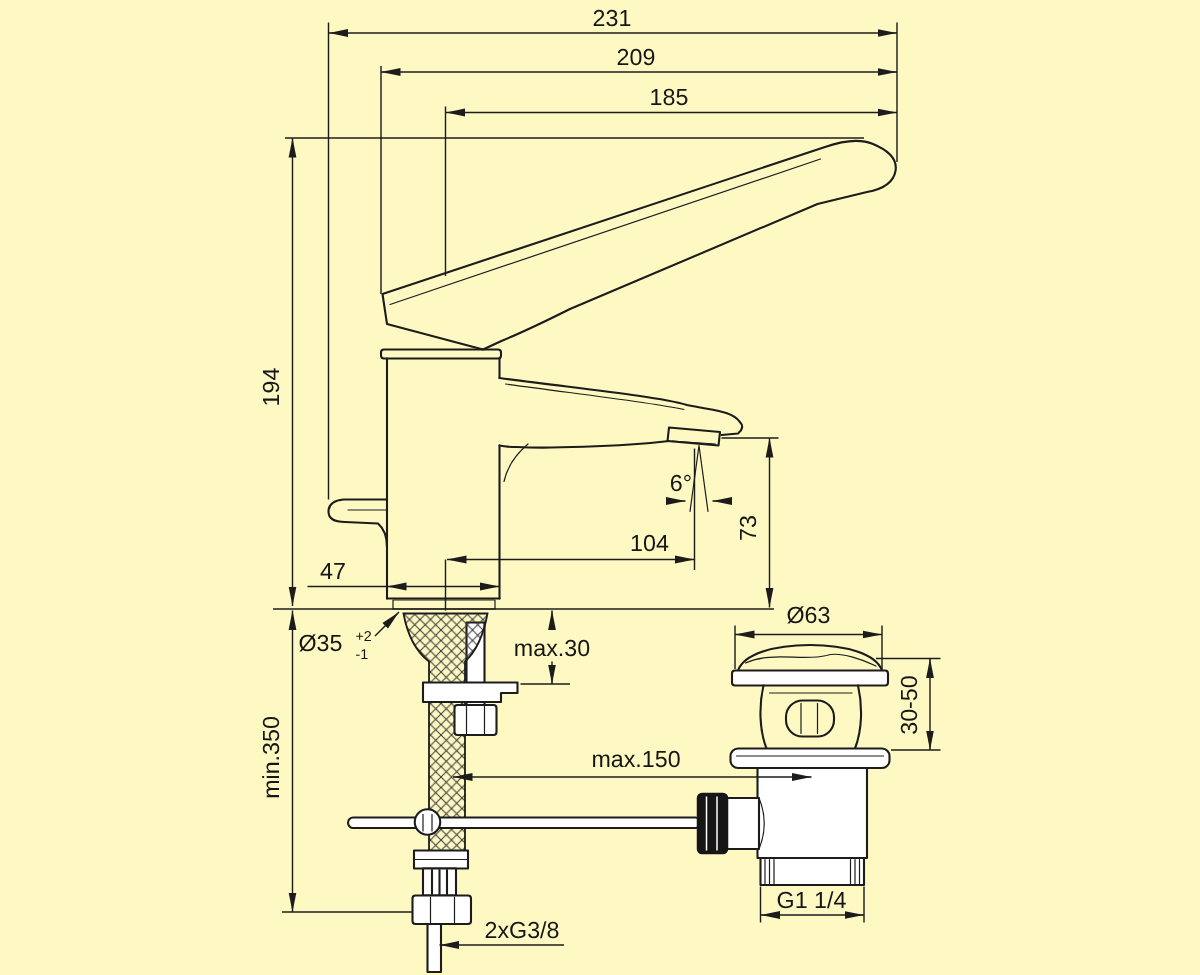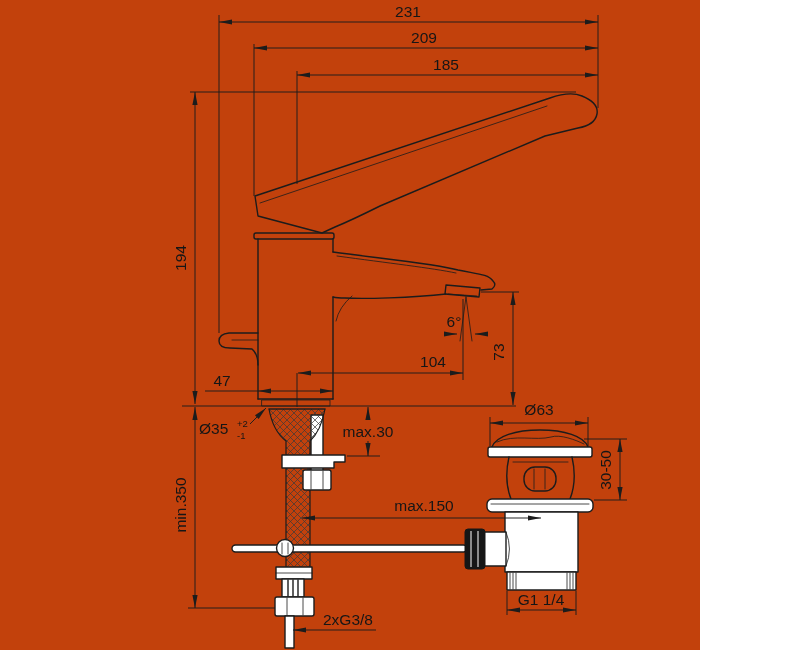--- a/index.html
+++ b/index.html
@@ -1,16 +1,16 @@
 <!DOCTYPE html>
 <html><head>
 <meta charset="utf-8">
 <style>
   html,body{margin:0;padding:0;background:#ffffff;}
-  .stage{width:700px;height:650px;background:#c2410c;position:relative;font-family:"Liberation Sans",sans-serif;}
+  .stage{width:800px;height:650px;background:#fef9c3;position:relative;font-family:"Liberation Sans",sans-serif;}
   svg{display:block;}
   .obj{stroke:#1c1c1c;stroke-width:1.4;fill:none;stroke-linecap:round;stroke-linejoin:round;}
   .objf{stroke:#1c1c1c;stroke-width:1.4;fill:#ffffff;stroke-linejoin:round;}
   .thin{stroke:#1c1c1c;stroke-width:0.8;fill:none;stroke-linecap:round;}
   .dim{stroke:#1c1c1c;stroke-width:0.95;fill:none;}
   .lbl{font-family:"Liberation Sans",sans-serif;font-size:15.5px;fill:#161616;}
   .lblsm{font-family:"Liberation Sans",sans-serif;font-size:9.5px;fill:#161616;}
   .mid{text-anchor:middle;}
 </style>
 </head>

